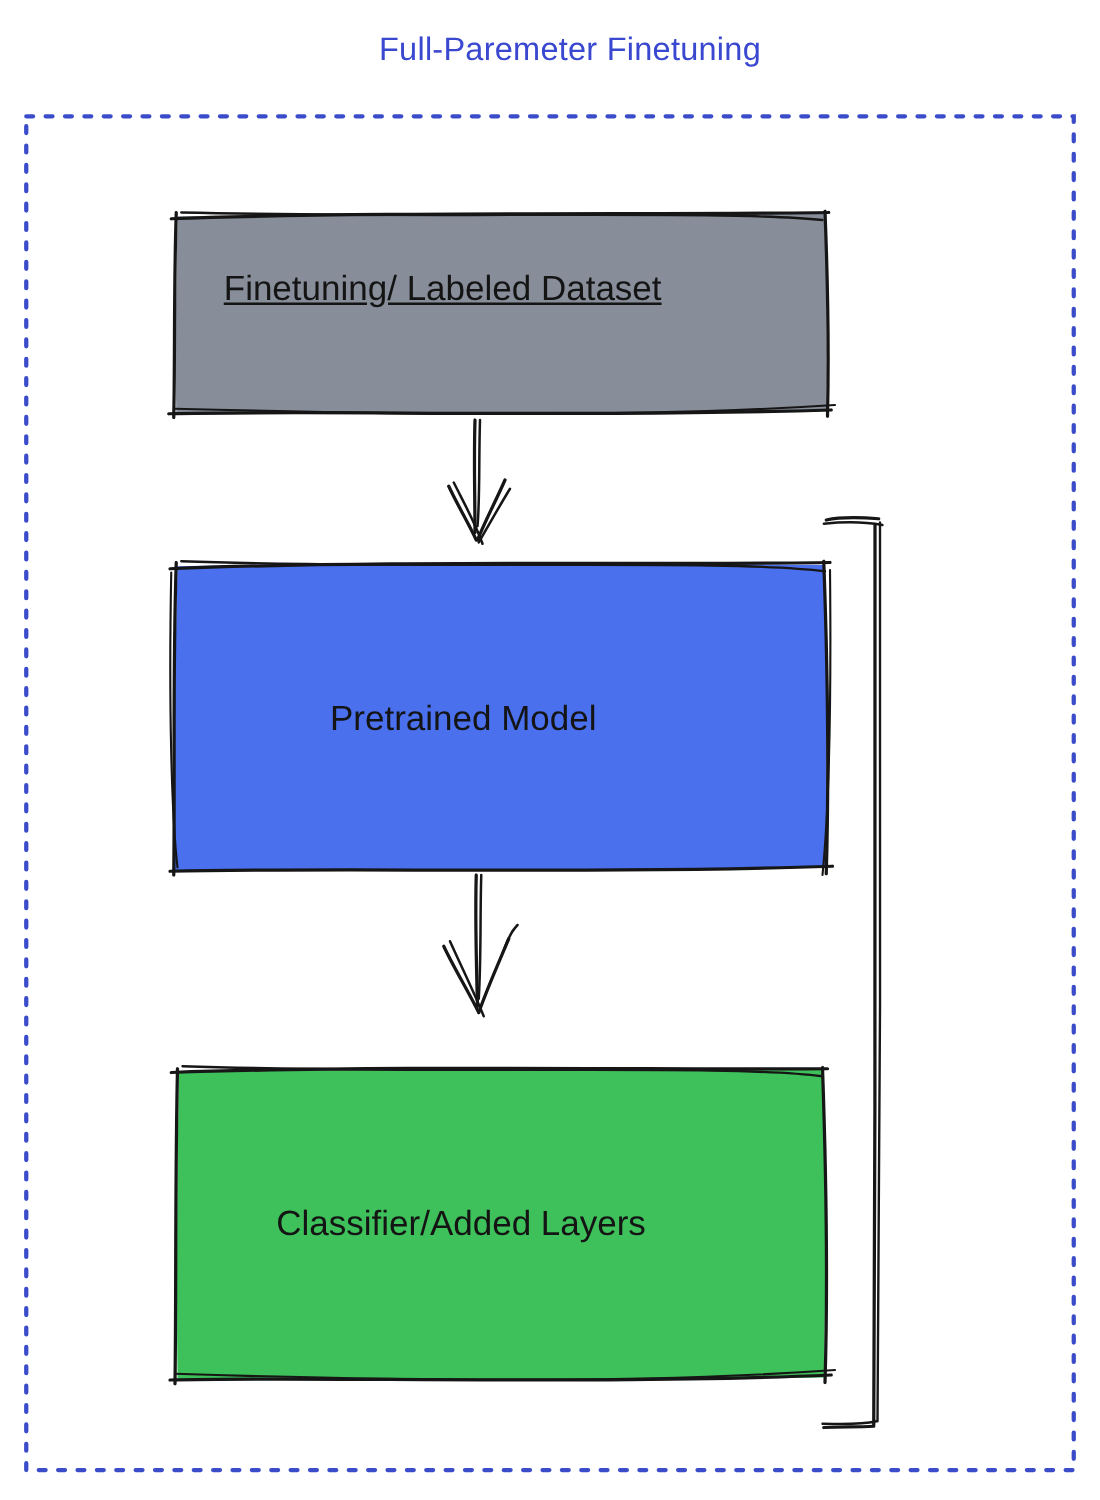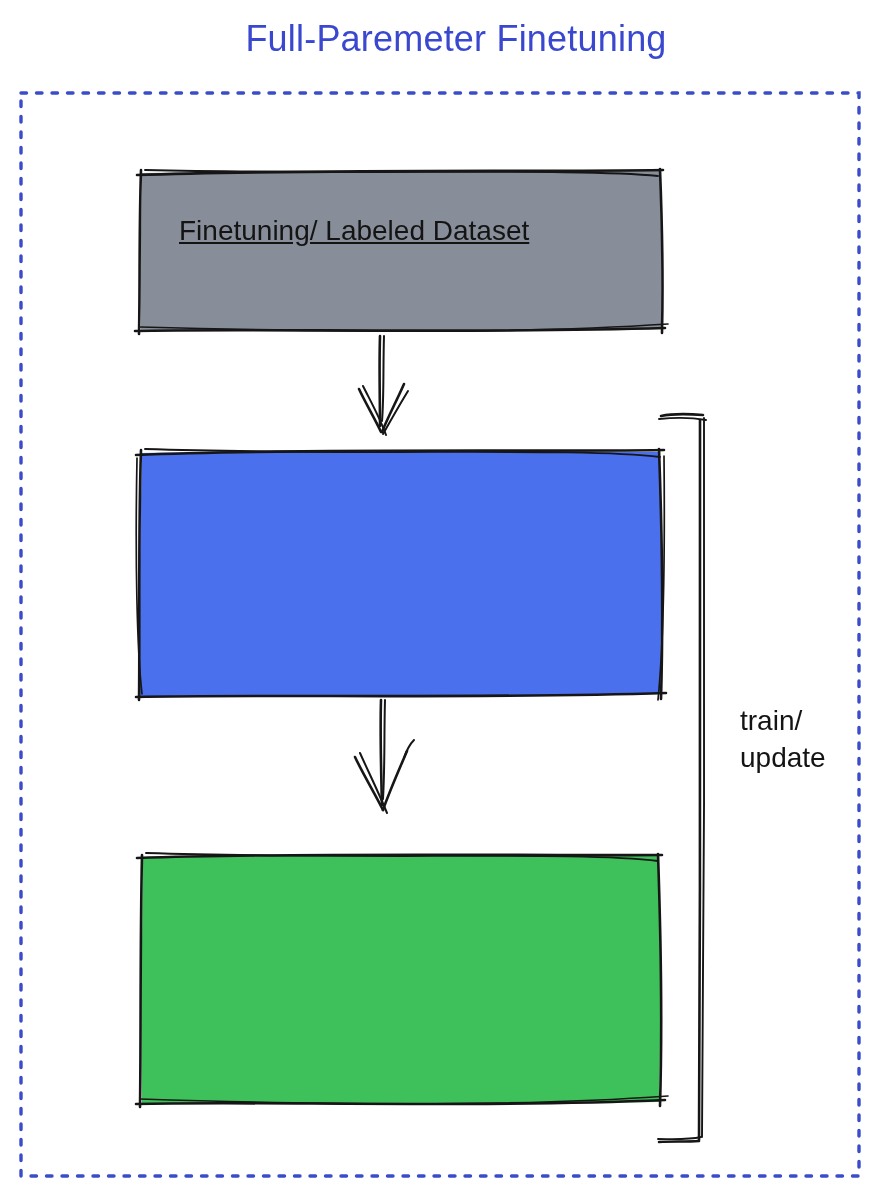--- a/index.html
+++ b/index.html
@@ -12,21 +12,21 @@
     overflow: hidden;
   }
   .title {
     position: absolute;
     top: 22px;
     left: 0;
     width: 880px;
     padding-left: 32px;
     box-sizing: border-box;
     text-align: center;
-    font-size: 36px;
+    font-size: 26px;
     line-height: 34px;
     letter-spacing: 0.2px;
   }
   .art {
     position: absolute;
     top: 0;
     left: 0;
   }
   .lbl {
     position: absolute;
@@ -113,18 +113,18 @@
         <path d="M700,420 C701,600 700,900 699,1140"></path>
         <path d="M704,418 C705,620 704,920 702,1137" stroke-width="1.9"></path>
         <path d="M699,1141 C685,1142 672,1141 659,1142"></path>
         <path d="M701,1137 C688,1140 672,1139 658,1139" stroke-width="1.9"></path>
       </g>
     </g>
   </svg>
 
   <div class="lbl lbl-dataset">Finetuning/ Labeled Dataset</div>
 
+  <div class="lbl lbl-pretrained">Pretrained Model</div>
 
+  <div class="lbl lbl-classifier">Classifier/Added Layers</div>
 
-  <div class="lbl lbl-bracket">train/
-update</div>
 
 </div>
 
 </body></html>

